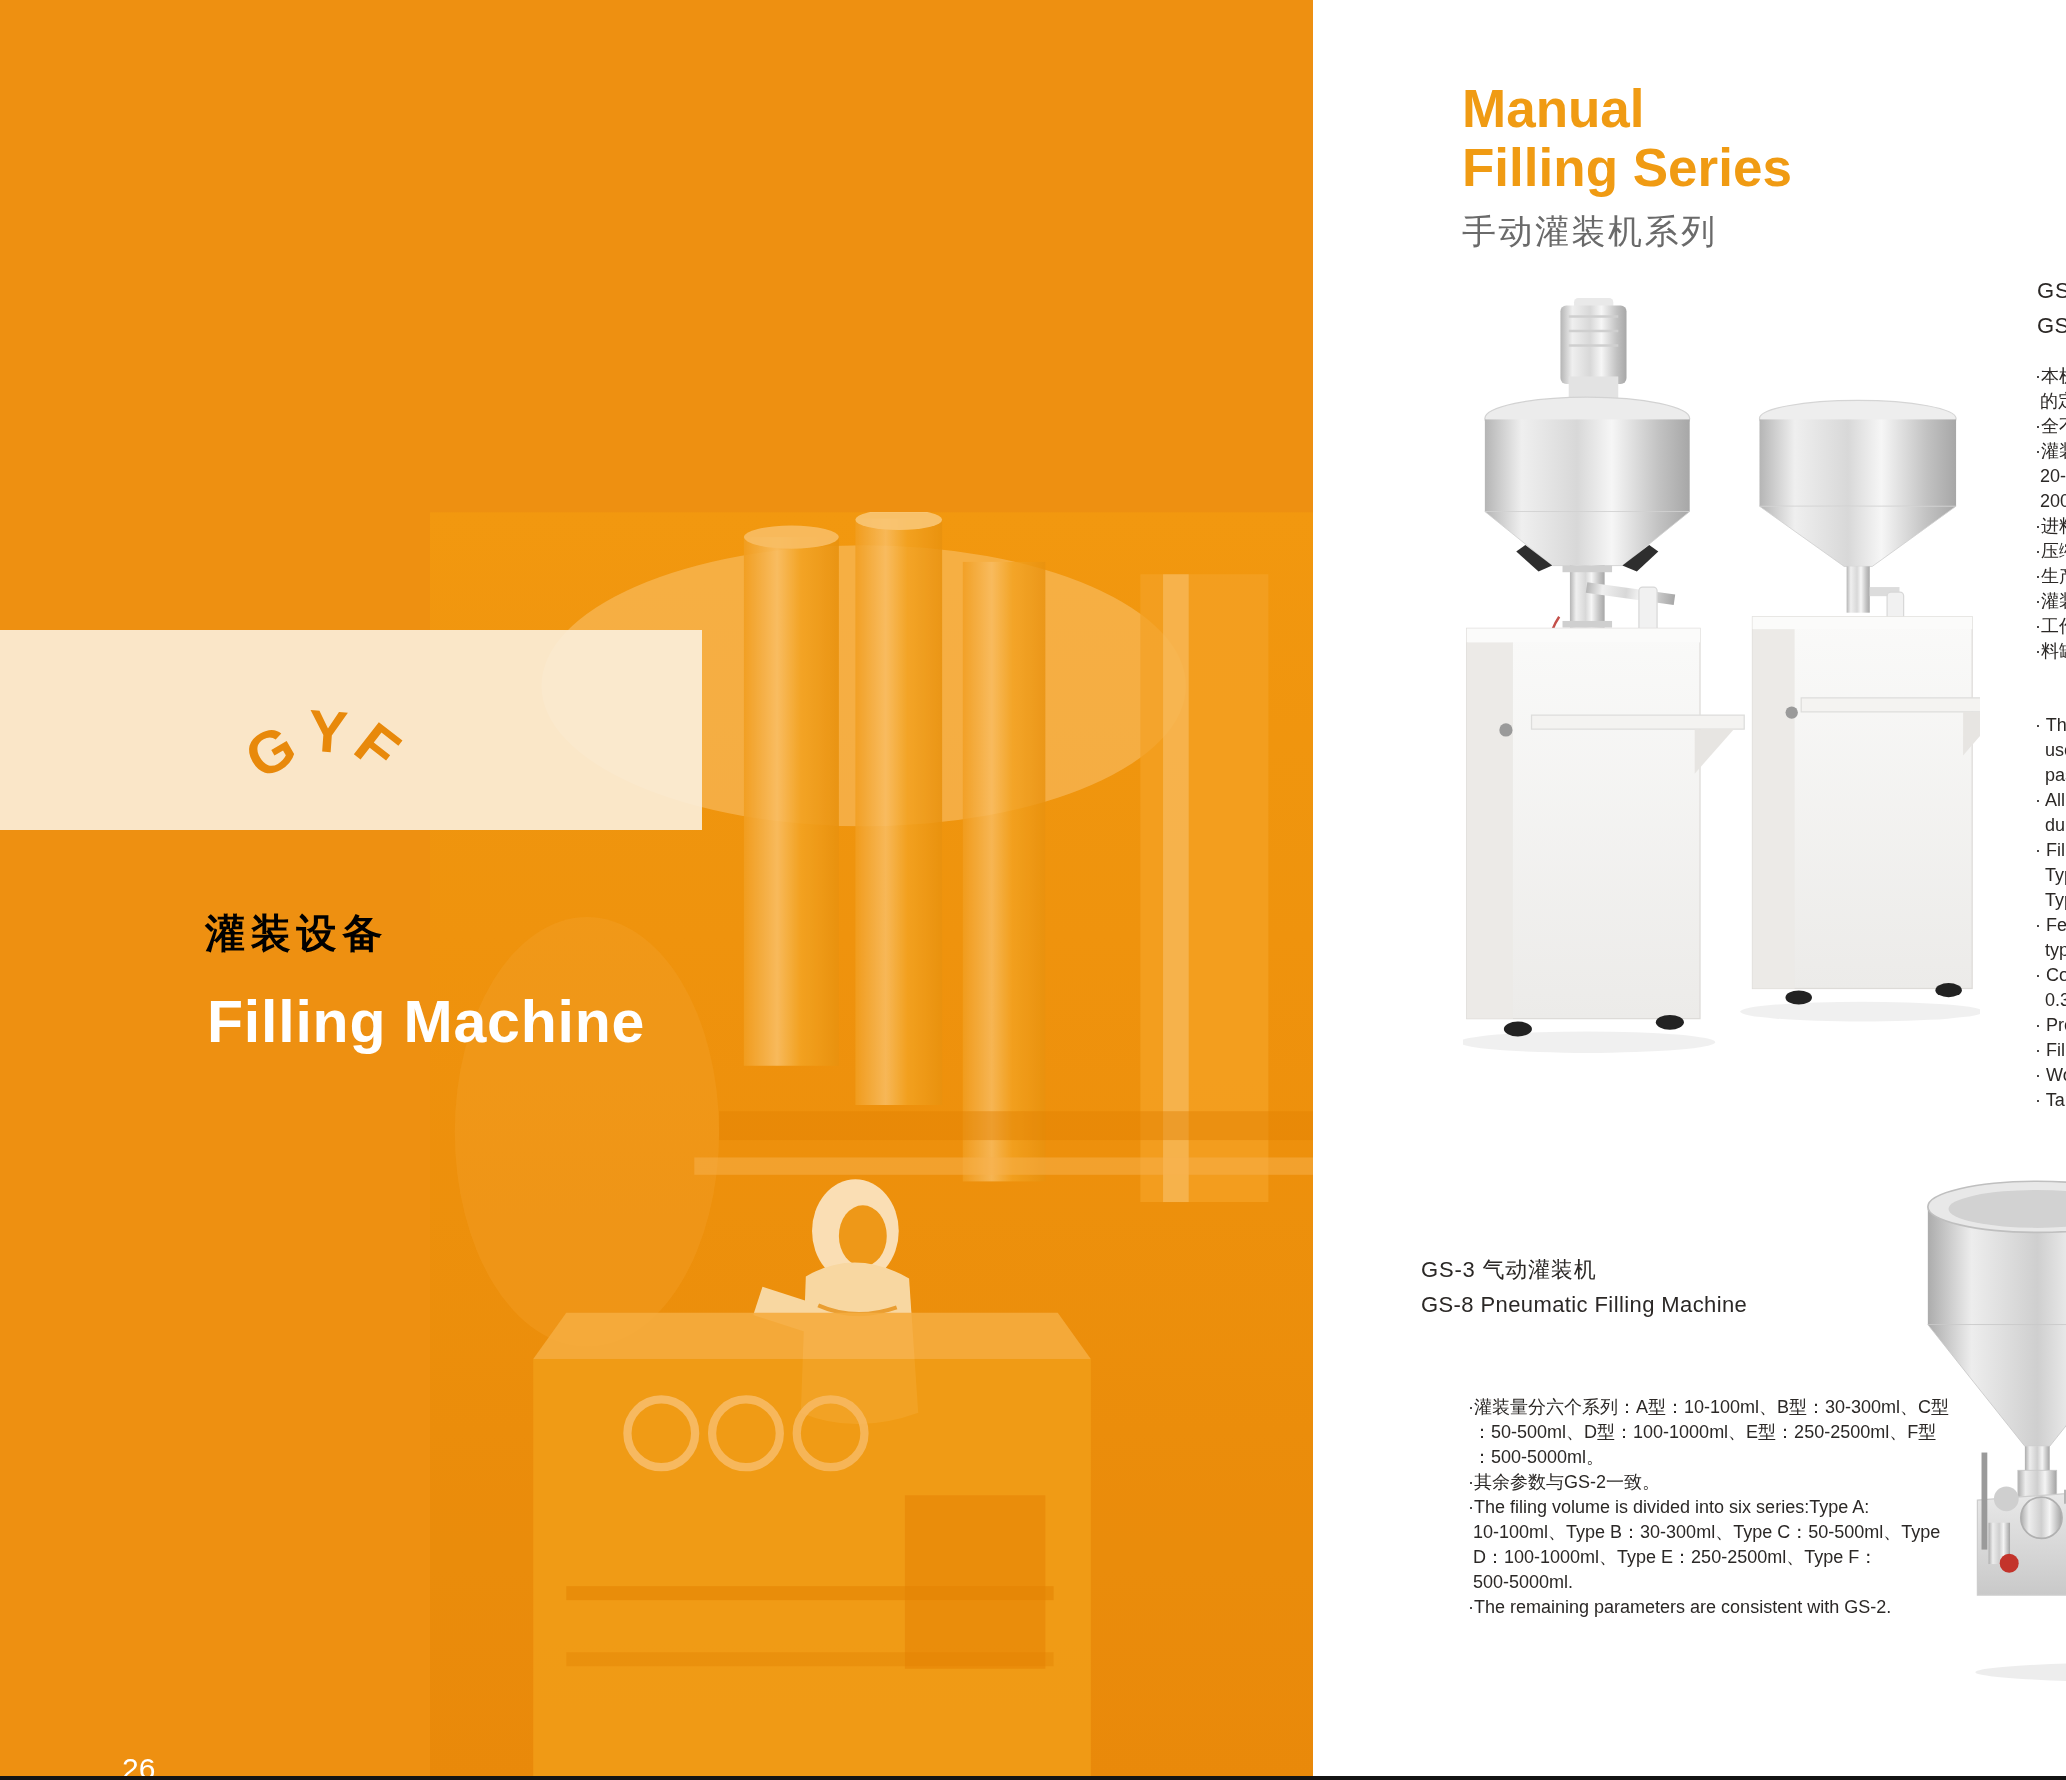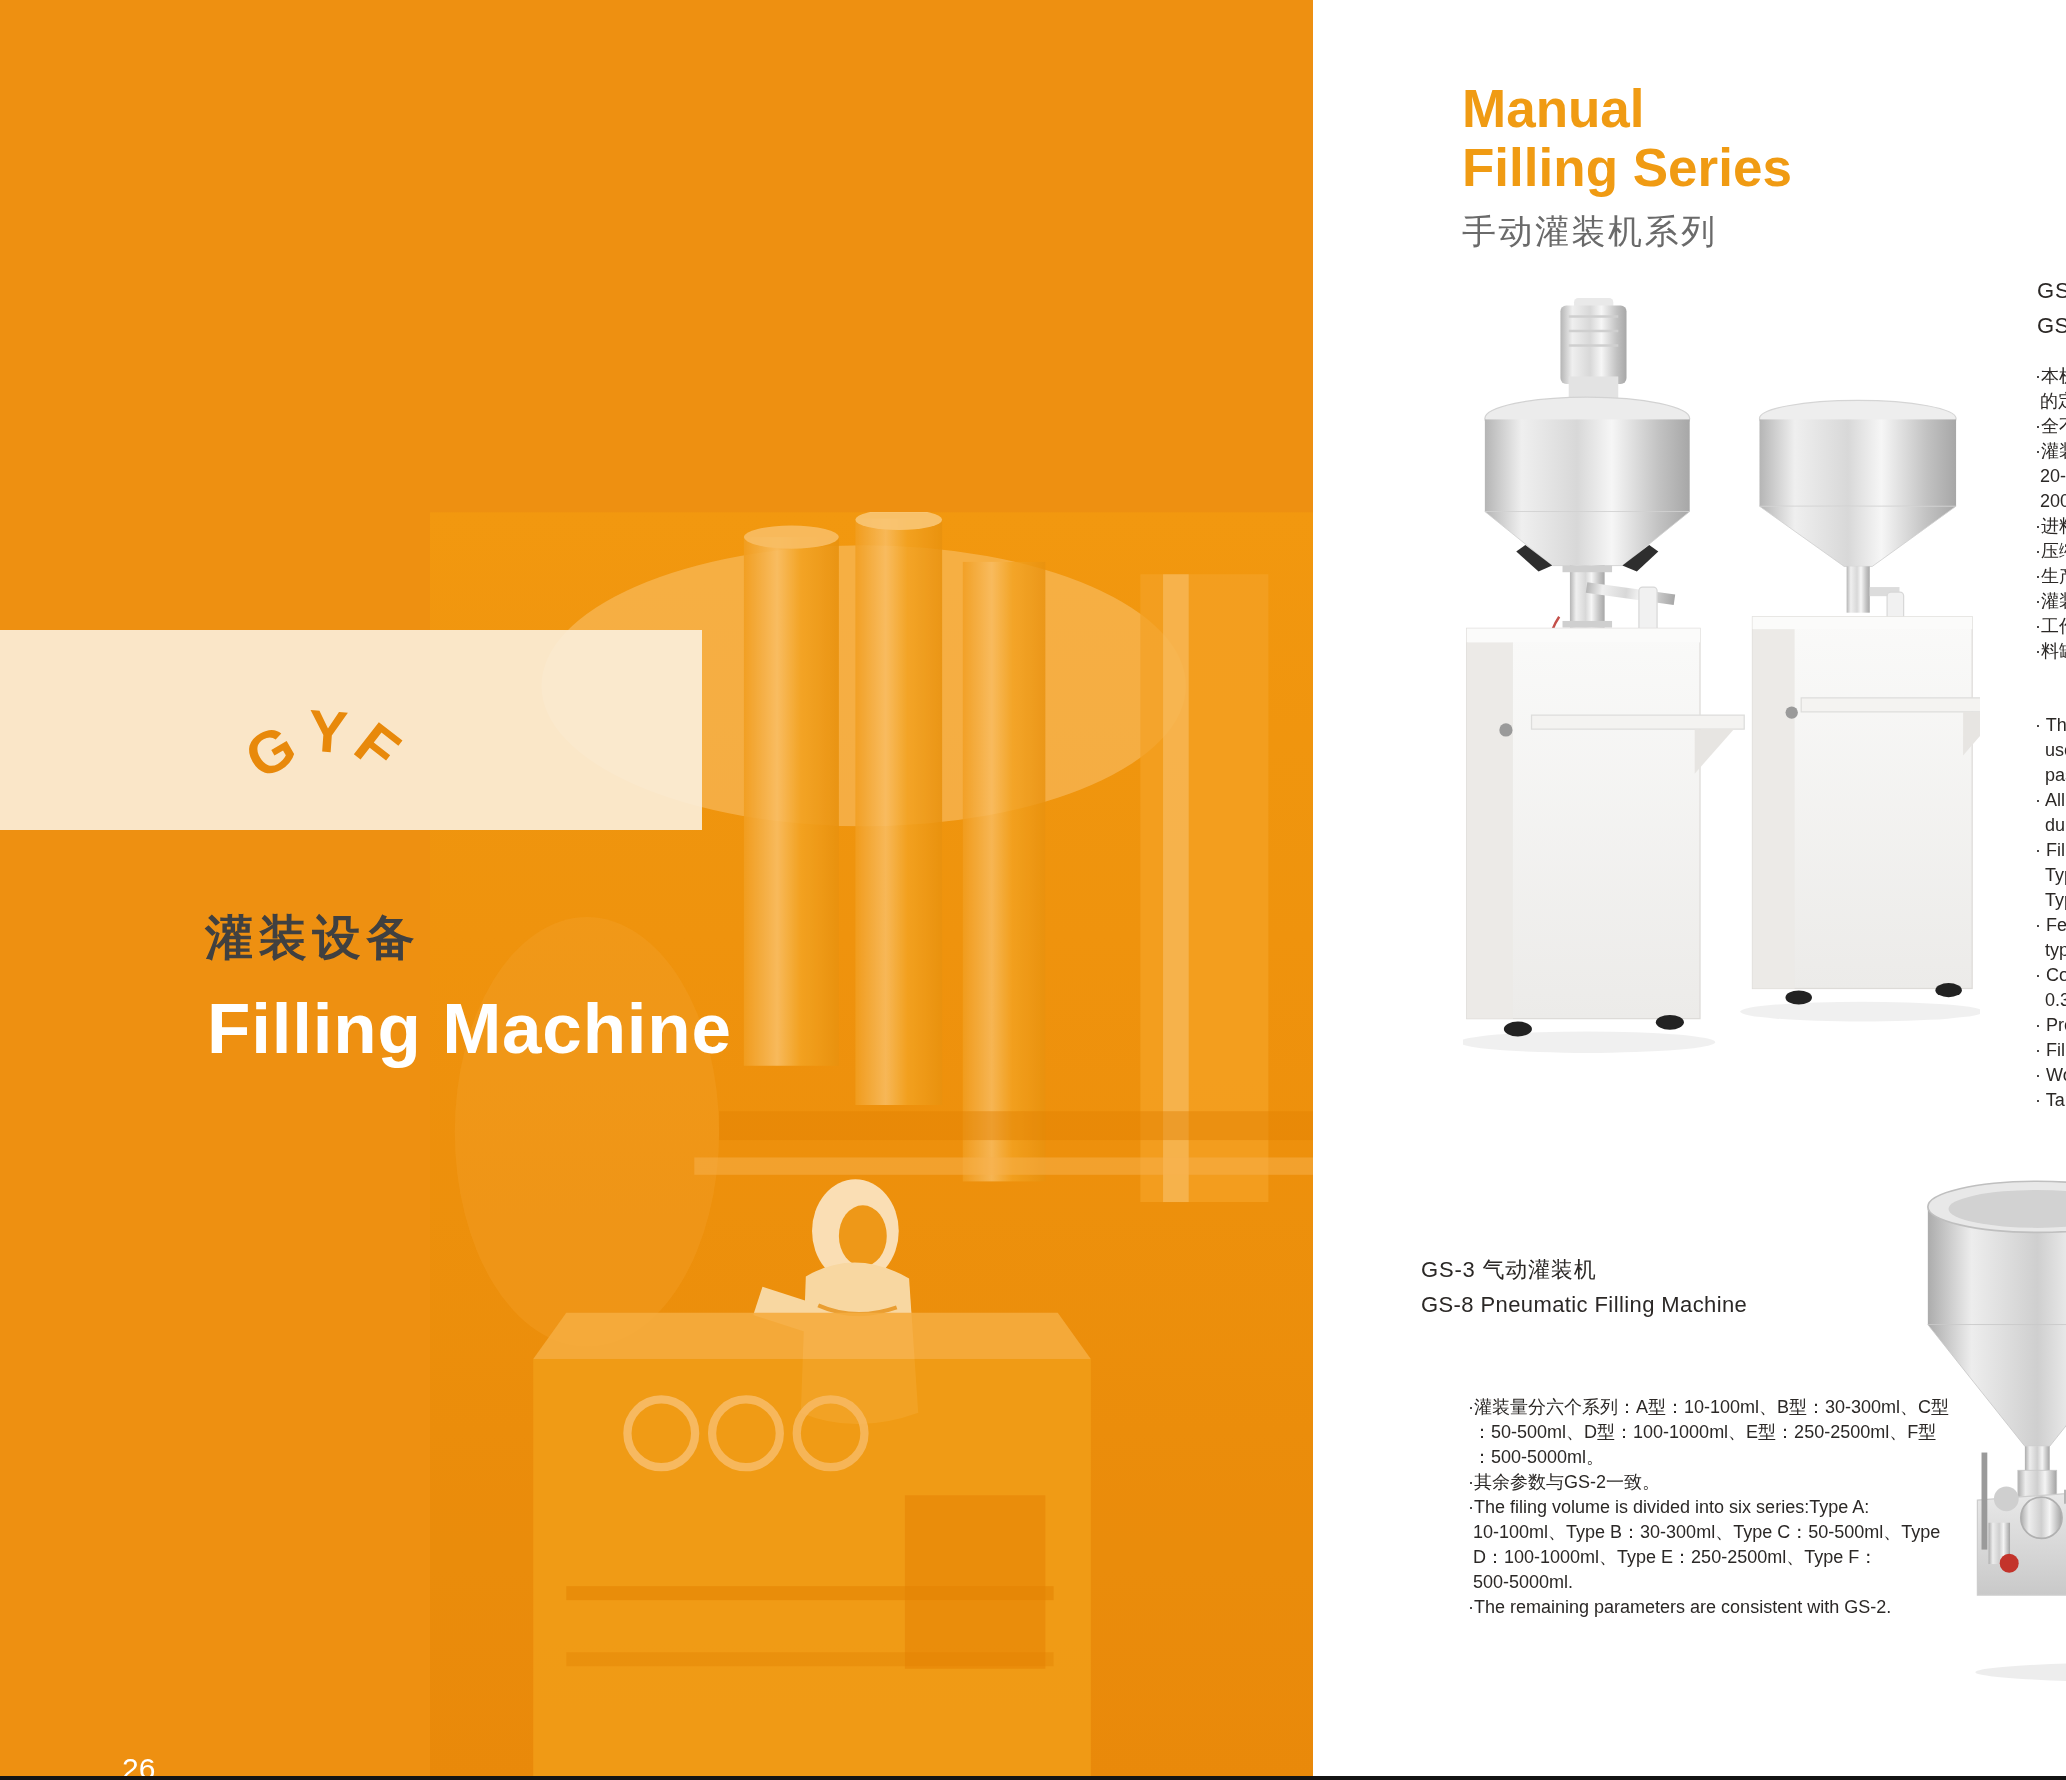--- a/index.html
+++ b/index.html
@@ -17,22 +17,22 @@
 
   
   .left-page{position:absolute;left:0;top:0;width:1313px;height:1781px;background:var(--pageOrange);}
   .photo-wrap{position:absolute;left:430px;top:512px;width:883px;height:1269px;}
   .cream-band{position:absolute;left:0;top:630px;width:702px;height:200px;background:var(--cream);}
   .gyf{position:absolute;left:242px;top:698px;width:174px;height:116px;color:var(--logoOrange);font-weight:700;}
   .gyf span{position:absolute;font-size:59px;line-height:1;}
   .gyf .g{left:6.2px;top:25px;transform:rotate(-30deg);}
   .gyf .y{left:66px;top:5px;transform:rotate(4deg);}
   .gyf .f{left:117px;top:20px;transform:rotate(38deg);}
-  .left-title-cn{position:absolute;left:205px;top:906px;font-size:48px;font-weight:700;color:#404040;letter-spacing:5.8px;}
-  .left-title-en{position:absolute;left:207px;top:988px;font-size:71px;font-weight:700;color:#ffffff;letter-spacing:0.8px;}
+  .left-title-cn{position:absolute;left:205px;top:906px;font-size:40px;font-weight:700;color:#000000;letter-spacing:5.8px;}
+  .left-title-en{position:absolute;left:207px;top:988px;font-size:59px;font-weight:700;color:#ffffff;letter-spacing:0.8px;}
   .page-num-left{position:absolute;left:122px;top:1704px;font-size:30px;color:#ffffff;margin-top:48px;}
 
   
   .right-page{position:absolute;left:1313px;top:0;width:1311px;height:1781px;background:#ffffff;}
   .heading{position:absolute;left:1462px;top:79px;}
   .heading .en{font-size:53px;font-weight:700;color:var(--accentOrange);line-height:1.12;}
   .heading .cn{margin-top:11.6px;font-size:34px;color:var(--textGray);letter-spacing:2.5px;}
   .prod-title{position:absolute;color:var(--textDark);}
   .prod-title .cn{font-size:22px;letter-spacing:0.8px;}
   .prod-title .en{font-size:22px;margin-top:6.6px;letter-spacing:0.4px;}

